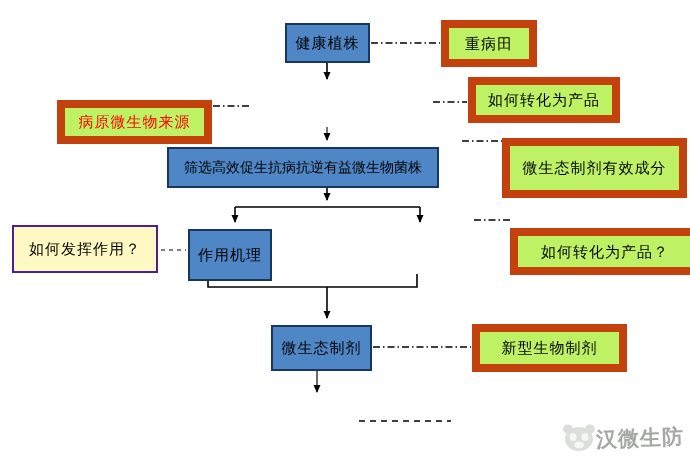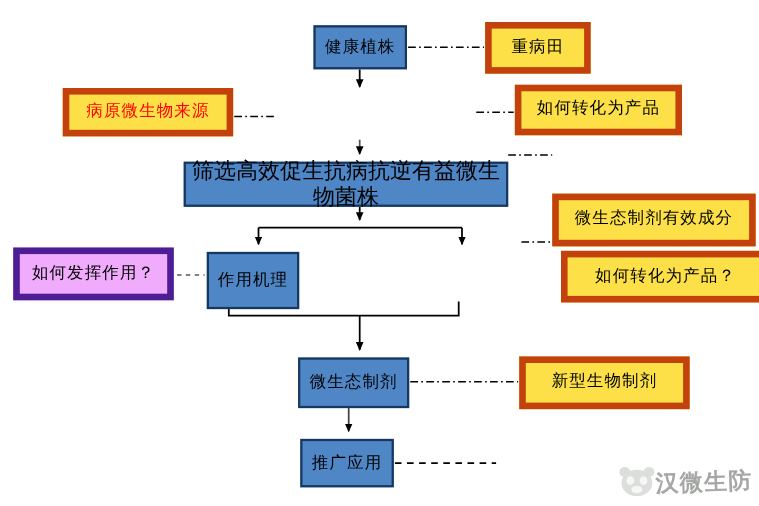--- a/index.html
+++ b/index.html
@@ -3,37 +3,37 @@
 <meta charset="utf-8">
 <style>
   html,body{margin:0;padding:0;}
   body{
     width:690px;height:460px;background:#ffffff;position:relative;overflow:hidden;
     font-family:"Liberation Sans","DejaVu Sans",sans-serif;
   }
   .stage{position:absolute;left:0;top:0;width:690px;height:460px;}
   .node{
     position:absolute;display:flex;align-items:center;justify-content:center;
-    text-align:center;box-sizing:border-box;font-size:15px;color:#000;
+    text-align:left;box-sizing:border-box;font-size:15px;color:#000;
     letter-spacing:1px;line-height:1.15;padding:2px 0;
   }
   .blue{background:#4F86C6;border:2px solid #17375E;}
-  .white{background:#fde047;border:6px solid #c2410c;font-family:Liberation Mono, monospace;}
-  .pink{background:#f0abfc;border:6px solid #4c1d95;}
+  .white{background:#bef264;border:8px solid #c2410c;}
+  .pink{background:#fef9c3;border:2px solid #4c1d95;}
   .green{background:#CCFFCC;border:1px solid #000000;}
   .red-text{color:#FF0000;}
 
   
   #n-healthy   {left:285px;top:23px; width:85px; height:40px;}
   #n-diseased  {left:441px;top:20px; width:96px; height:47px;}
-  #n-pathogen  {left:57px; top:80px; width:155px;height:44px;}
+  #n-pathogen  {left:57px; top:100px; width:155px;height:44px;}
   #n-bank      {left:250px;top:86px; width:182px;height:41px;font-size:14.5px;letter-spacing:0;}
   #n-beneficial{left:468px;top:77px; width:152px;height:46px;}
-  #n-screening {left:167px;top:147px;width:295px;height:41px;font-size:20px;letter-spacing:0;}
-  #n-active    {left:502px;top:138px;width:185px;height:48px;margin-top:38px;}
+  #n-screening {left:167px;top:147px;width:272px;height:41px;font-size:14px;letter-spacing:0;}
+  #n-active    {left:502px;top:138px;width:185px;height:60px;}
   #n-howwork   {left:12px; top:225px;width:146px;height:48px;}
   #n-mechanism {left:188px;top:229px;width:84px; height:52px;}
   #n-ferment   {left:337px;top:229px;width:136px;height:44px;}
   #n-howprod   {left:510px;top:228px;width:190px;height:47px;}
   #n-prep      {left:271px;top:325px;width:101px;height:46px;}
   #n-newbio    {left:472px;top:324px;width:155px;height:48px;}
   #n-promo     {left:273px;top:399px;width:85px; height:44px;}
   #n-greenctl  {left:452px;top:398px;width:228px;height:45px;font-size:14.5px;letter-spacing:0;}
 
   svg.connectors{position:absolute;left:0;top:0;pointer-events:none;}
@@ -94,21 +94,20 @@
   <div class="node white" id="n-diseased">重病田</div>
   <div class="node white red-text" id="n-pathogen">病原微生物来源</div>
   <div class="node white" id="n-beneficial">如何转化为产品</div>
   <div class="node blue" id="n-screening">筛选高效促生抗病抗逆有益微生物菌株</div>
   <div class="node white" id="n-active">微生态制剂有效成分</div>
   <div class="node pink" id="n-howwork">如何发挥作用？</div>
   <div class="node blue" id="n-mechanism">作用机理</div>
   <div class="node white" id="n-howprod">如何转化为产品？</div>
   <div class="node blue" id="n-prep">微生态制剂</div>
   <div class="node white" id="n-newbio">新型生物制剂</div>
-  <div class="node blue" id="n-promo">推广应用</div>
 
   <svg class="wm-logo" viewBox="0 0 38 32">
     <ellipse cx="19" cy="18" rx="14" ry="12" fill="#cfd4cf"></ellipse>
     <ellipse cx="8" cy="8" rx="5" ry="4.5" fill="#cfd4cf"></ellipse>
     <ellipse cx="30" cy="8" rx="5" ry="4.5" fill="#cfd4cf"></ellipse>
     <ellipse cx="13" cy="16" rx="3.5" ry="4" fill="#f2f4f2"></ellipse>
     <ellipse cx="25" cy="16" rx="3.5" ry="4" fill="#f2f4f2"></ellipse>
     <ellipse cx="19" cy="24" rx="5" ry="3.5" fill="#f2f4f2"></ellipse>
   </svg>
   <div class="wm">汉微生防</div>

